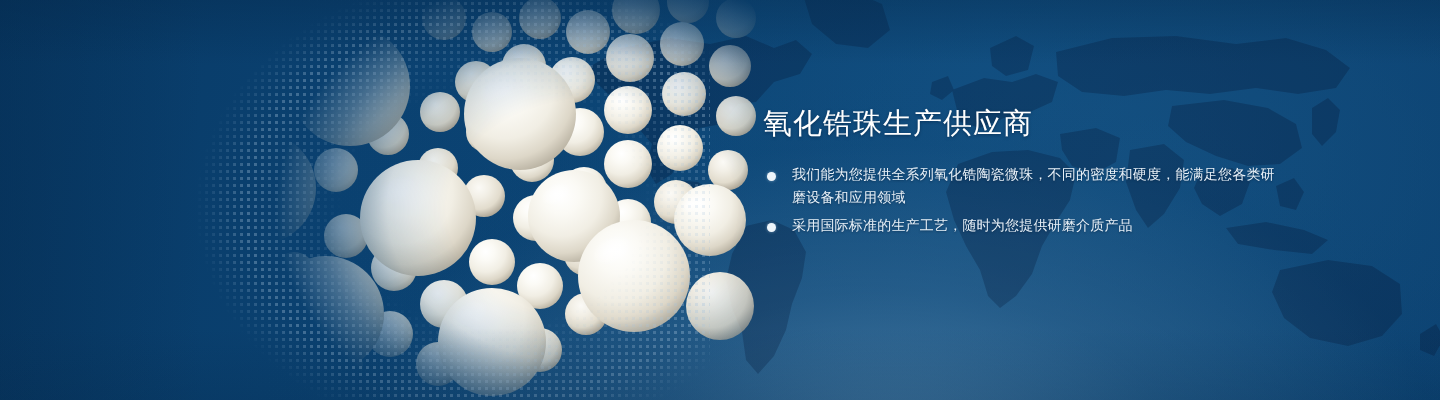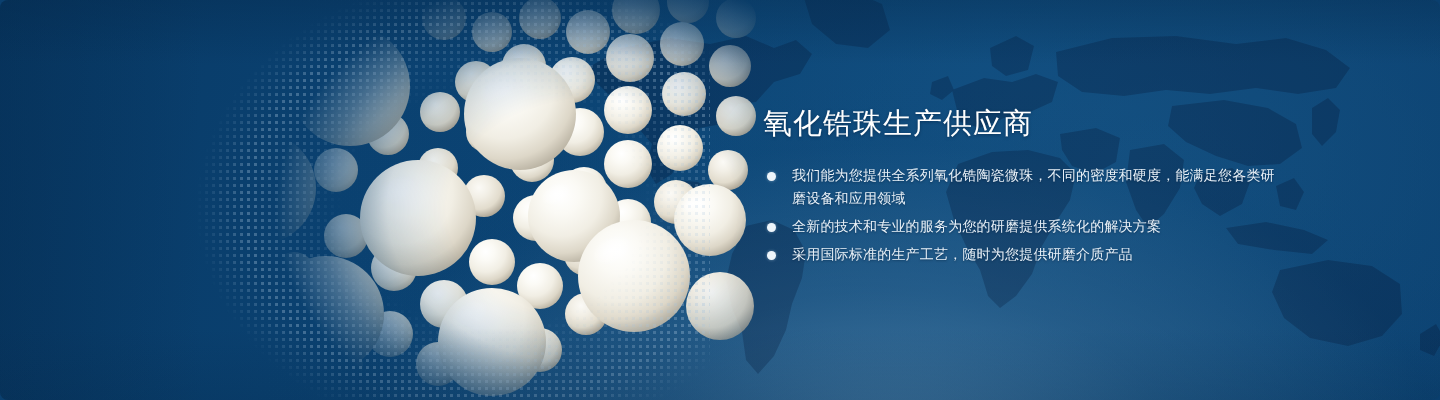--- a/index.html
+++ b/index.html
@@ -10,21 +10,20 @@
   body {
     font-family: "Liberation Sans", "DejaVu Sans", sans-serif;
   }
 
   .banner {
     position: relative;
     width: 1440px;
     height: 400px;
     overflow: hidden;
     background: #0a3f6e;
-    border-radius: 8px;
   }
 
   
   .bg-base {
     position: absolute;
     inset: 0;
     background:
       radial-gradient(ellipse 820px 460px at 62% 112%,
         rgba(104,150,184,0.62) 0%,
         rgba(72,120,158,0.36) 34%,
@@ -136,21 +135,21 @@
   .dot {
     position: absolute;
     left: 4px;
     top: 8px;
     width: 9px;
     height: 9px;
     border-radius: 50%;
     background: #eef5fb;
     box-shadow: 0 0 3px rgba(210,230,245,0.5);
   }
-  .bullet-text { display: block; }
+  .bullet-text { display: block; font-family: Liberation Mono, monospace; }
 </style>
 </head>
 <body>
 
 <div class="banner">
 
   <div class="bg-base"></div>
 
   <div class="bg-map">
     <svg viewBox="0 0 900 420" xmlns="http://www.w3.org/2000/svg" aria-hidden="true">
@@ -306,22 +305,18 @@
   <div class="copy">
     <h1 class="headline">氧化锆珠生产供应商</h1>
 
     <ul class="bullets">
       <li class="bullet">
         <span class="dot"></span>
         <span class="bullet-text">我们能为您提供全系列氧化锆陶瓷微珠，不同的密度和硬度，能满足您各类研磨设备和应用领域</span>
       </li>
       <li class="bullet">
         <span class="dot"></span>
-        <span class="bullet-text">全新的技术和专业的服务为您的研磨提供系统化的解决方案</span>
-      </li>
-      <li class="bullet">
-        <span class="dot"></span>
         <span class="bullet-text">采用国际标准的生产工艺，随时为您提供研磨介质产品</span>
       </li>
     </ul>
   </div>
 
 </div>
 
 </body></html>

